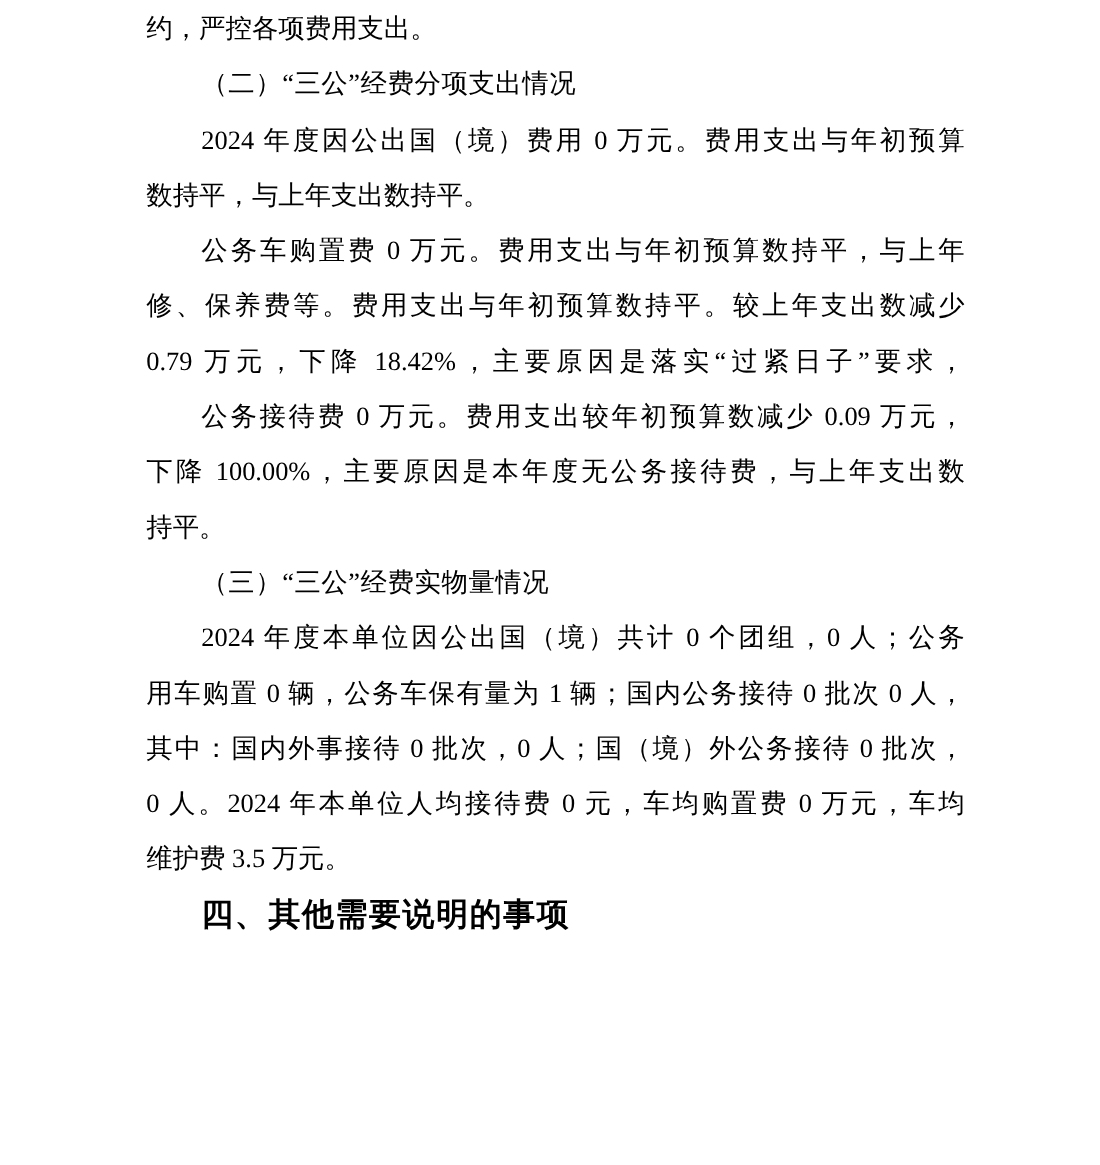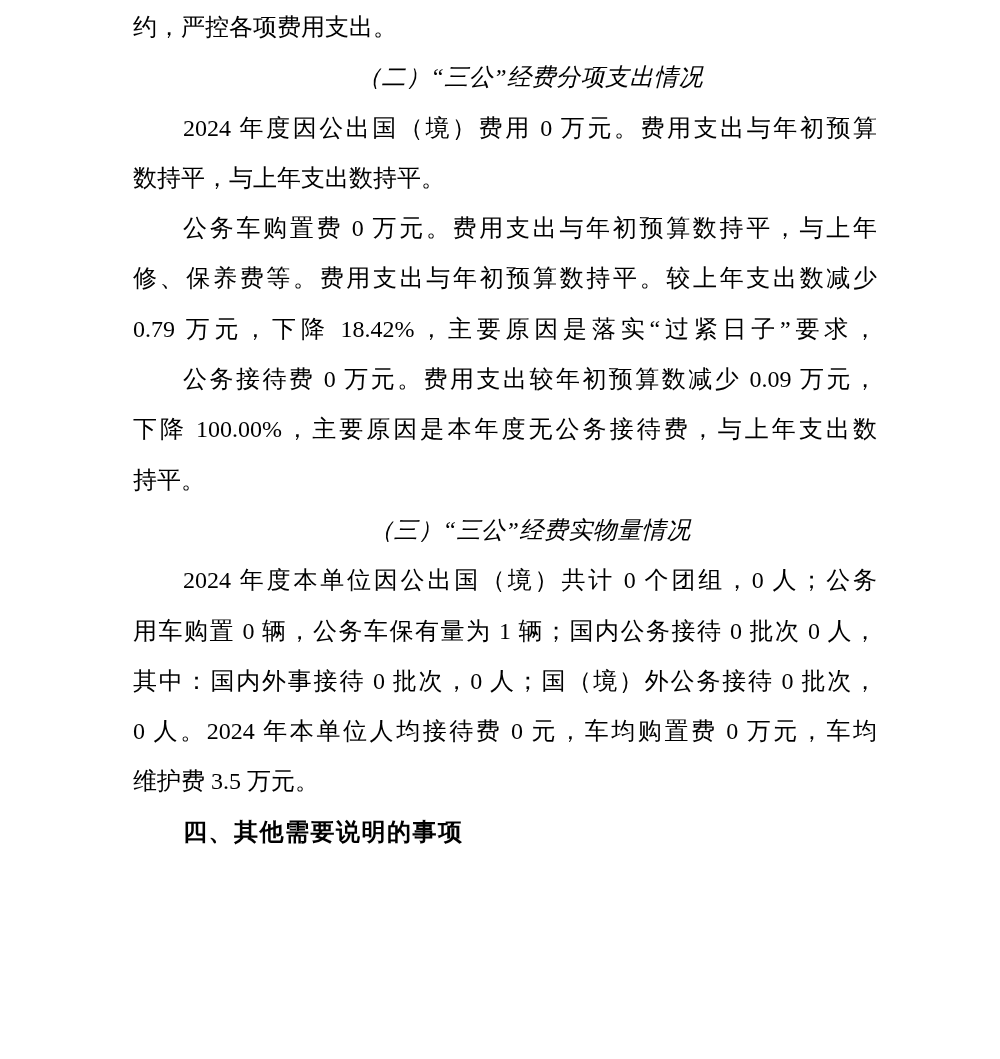--- a/index.html
+++ b/index.html
@@ -29,30 +29,28 @@
   .j {
     text-align: justify;
     text-align-last: justify;
   }
   
   .ind {
     text-indent: 50px;
   }
   
   .kai {
-    font-style: italic;
     letter-spacing: 0.5px;
-    text-align: center;
   }
   
   .hei {
     font-family: Liberation Serif, serif;
     font-style: normal;
     font-weight: 700;
-    font-size: 24px;
+    font-size: 29px;
     letter-spacing: 1.5px;
   }
 </style>
 </head>
 <body>
 
 <div class="page">
   <div class="line">约，严控各项费用支出。</div>
   <div class="line kai ind">（二）“三公”经费分项支出情况</div>
   <div class="line ind j">2024 年度因公出国（境）费用 0 万元。费用支出与年初预算</div>

